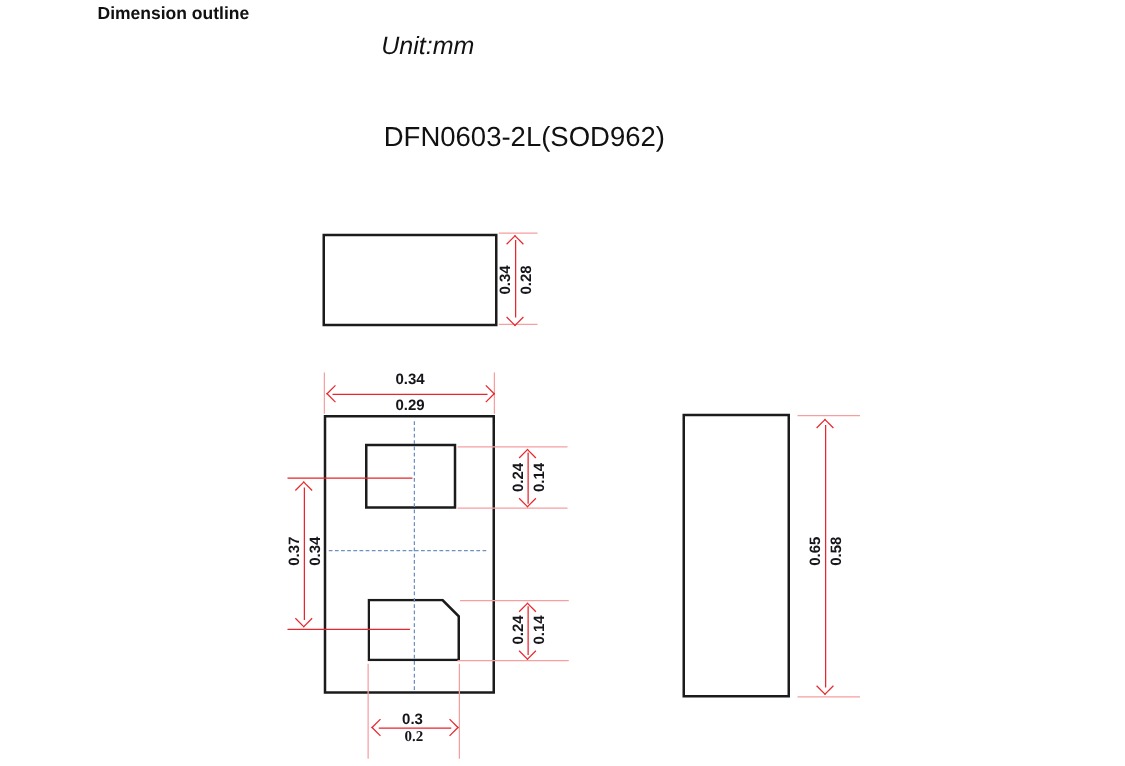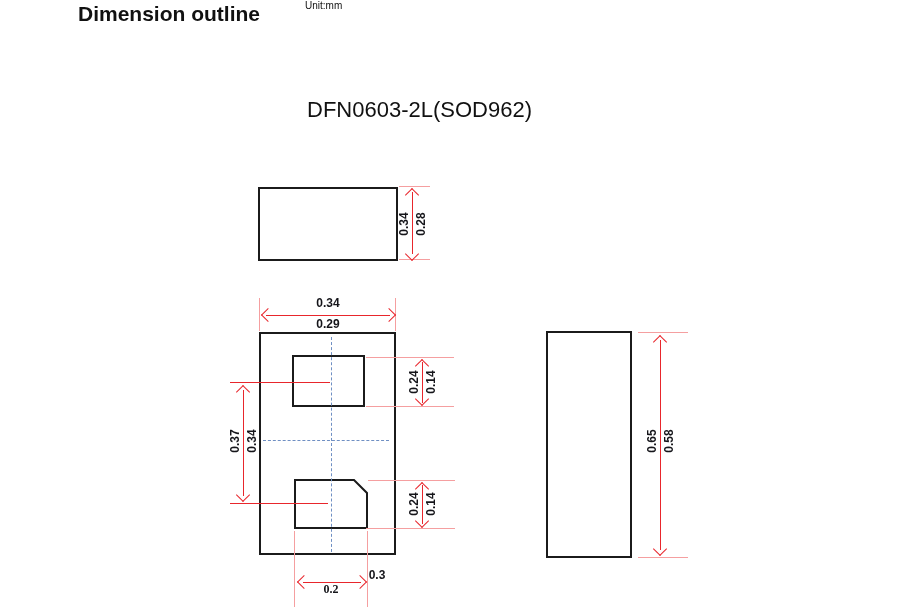--- a/index.html
+++ b/index.html
@@ -1,21 +1,21 @@
 <!DOCTYPE html>
 <html><head>
 <meta charset="utf-8">
 <style>
   html,body{margin:0;padding:0;background:#fff;}
   .canvas{
     position:relative;width:900px;height:613px;background:#ffffff;overflow:hidden;
     font-family:"Liberation Sans",sans-serif;color:#15151a;
   }
-  .hdr-title{position:absolute;left:78px;top:2px;font-size:21px;font-weight:bold;color:#111;}
-  .hdr-unit{position:absolute;left:305px;top:0;font-size:10px;color:#111;}
+  .hdr-title{position:absolute;left:78px;top:2px;font-size:14px;font-weight:bold;color:#111;}
+  .hdr-unit{position:absolute;left:305px;top:26px;font-size:20px;color:#111;font-style:italic;}
   .pkg-title{position:absolute;left:307px;top:97px;font-size:22px;color:#111;}
 
   
   .blk{position:absolute;border:2px solid #1b1b1b;background:#fff;box-sizing:content-box;}
   .padsvg{position:absolute;}
 
   
   .lh{position:absolute;height:1px;}
   .lv{position:absolute;width:1px;}
   .red{background:#e8262c;}
@@ -100,21 +100,21 @@
     <div class="ch u" style="left:417px;top:484px;"></div>
     <div class="ch d" style="left:417px;top:516px;"></div>
     <div class="dim rot" style="left:414px;top:504px;">0.24</div>
     <div class="dim rot" style="left:431px;top:504px;">0.14</div>
 
     <div class="lv pnk" style="left:294px;top:531px;height:76px;"></div>
     <div class="lv pnk" style="left:367px;top:531px;height:76px;"></div>
     <div class="lh red" style="left:303px;top:582px;width:58px;"></div>
     <div class="ch l" style="left:299px;top:577px;"></div>
     <div class="ch r" style="left:355px;top:577px;"></div>
-    <div class="dim" style="left:330px;top:575px;margin-left:47px;">0.3</div>
+    <div class="dim" style="left:330px;top:575px;">0.3</div>
     <div class="dim" style="left:331px;top:589px;font-family:Liberation Serif, serif;">0.2</div>
   </div>
 
   <div>
     <div class="blk" style="left:546px;top:331px;width:82px;height:223px;"></div>
     <div class="lh pnk" style="left:638px;top:332px;width:50px;"></div>
     <div class="lh pnk" style="left:638px;top:557px;width:50px;"></div>
     <div class="lv red" style="left:660px;top:340px;height:210px;"></div>
     <div class="ch u" style="left:655px;top:337px;"></div>
     <div class="ch d" style="left:655px;top:544px;"></div>

